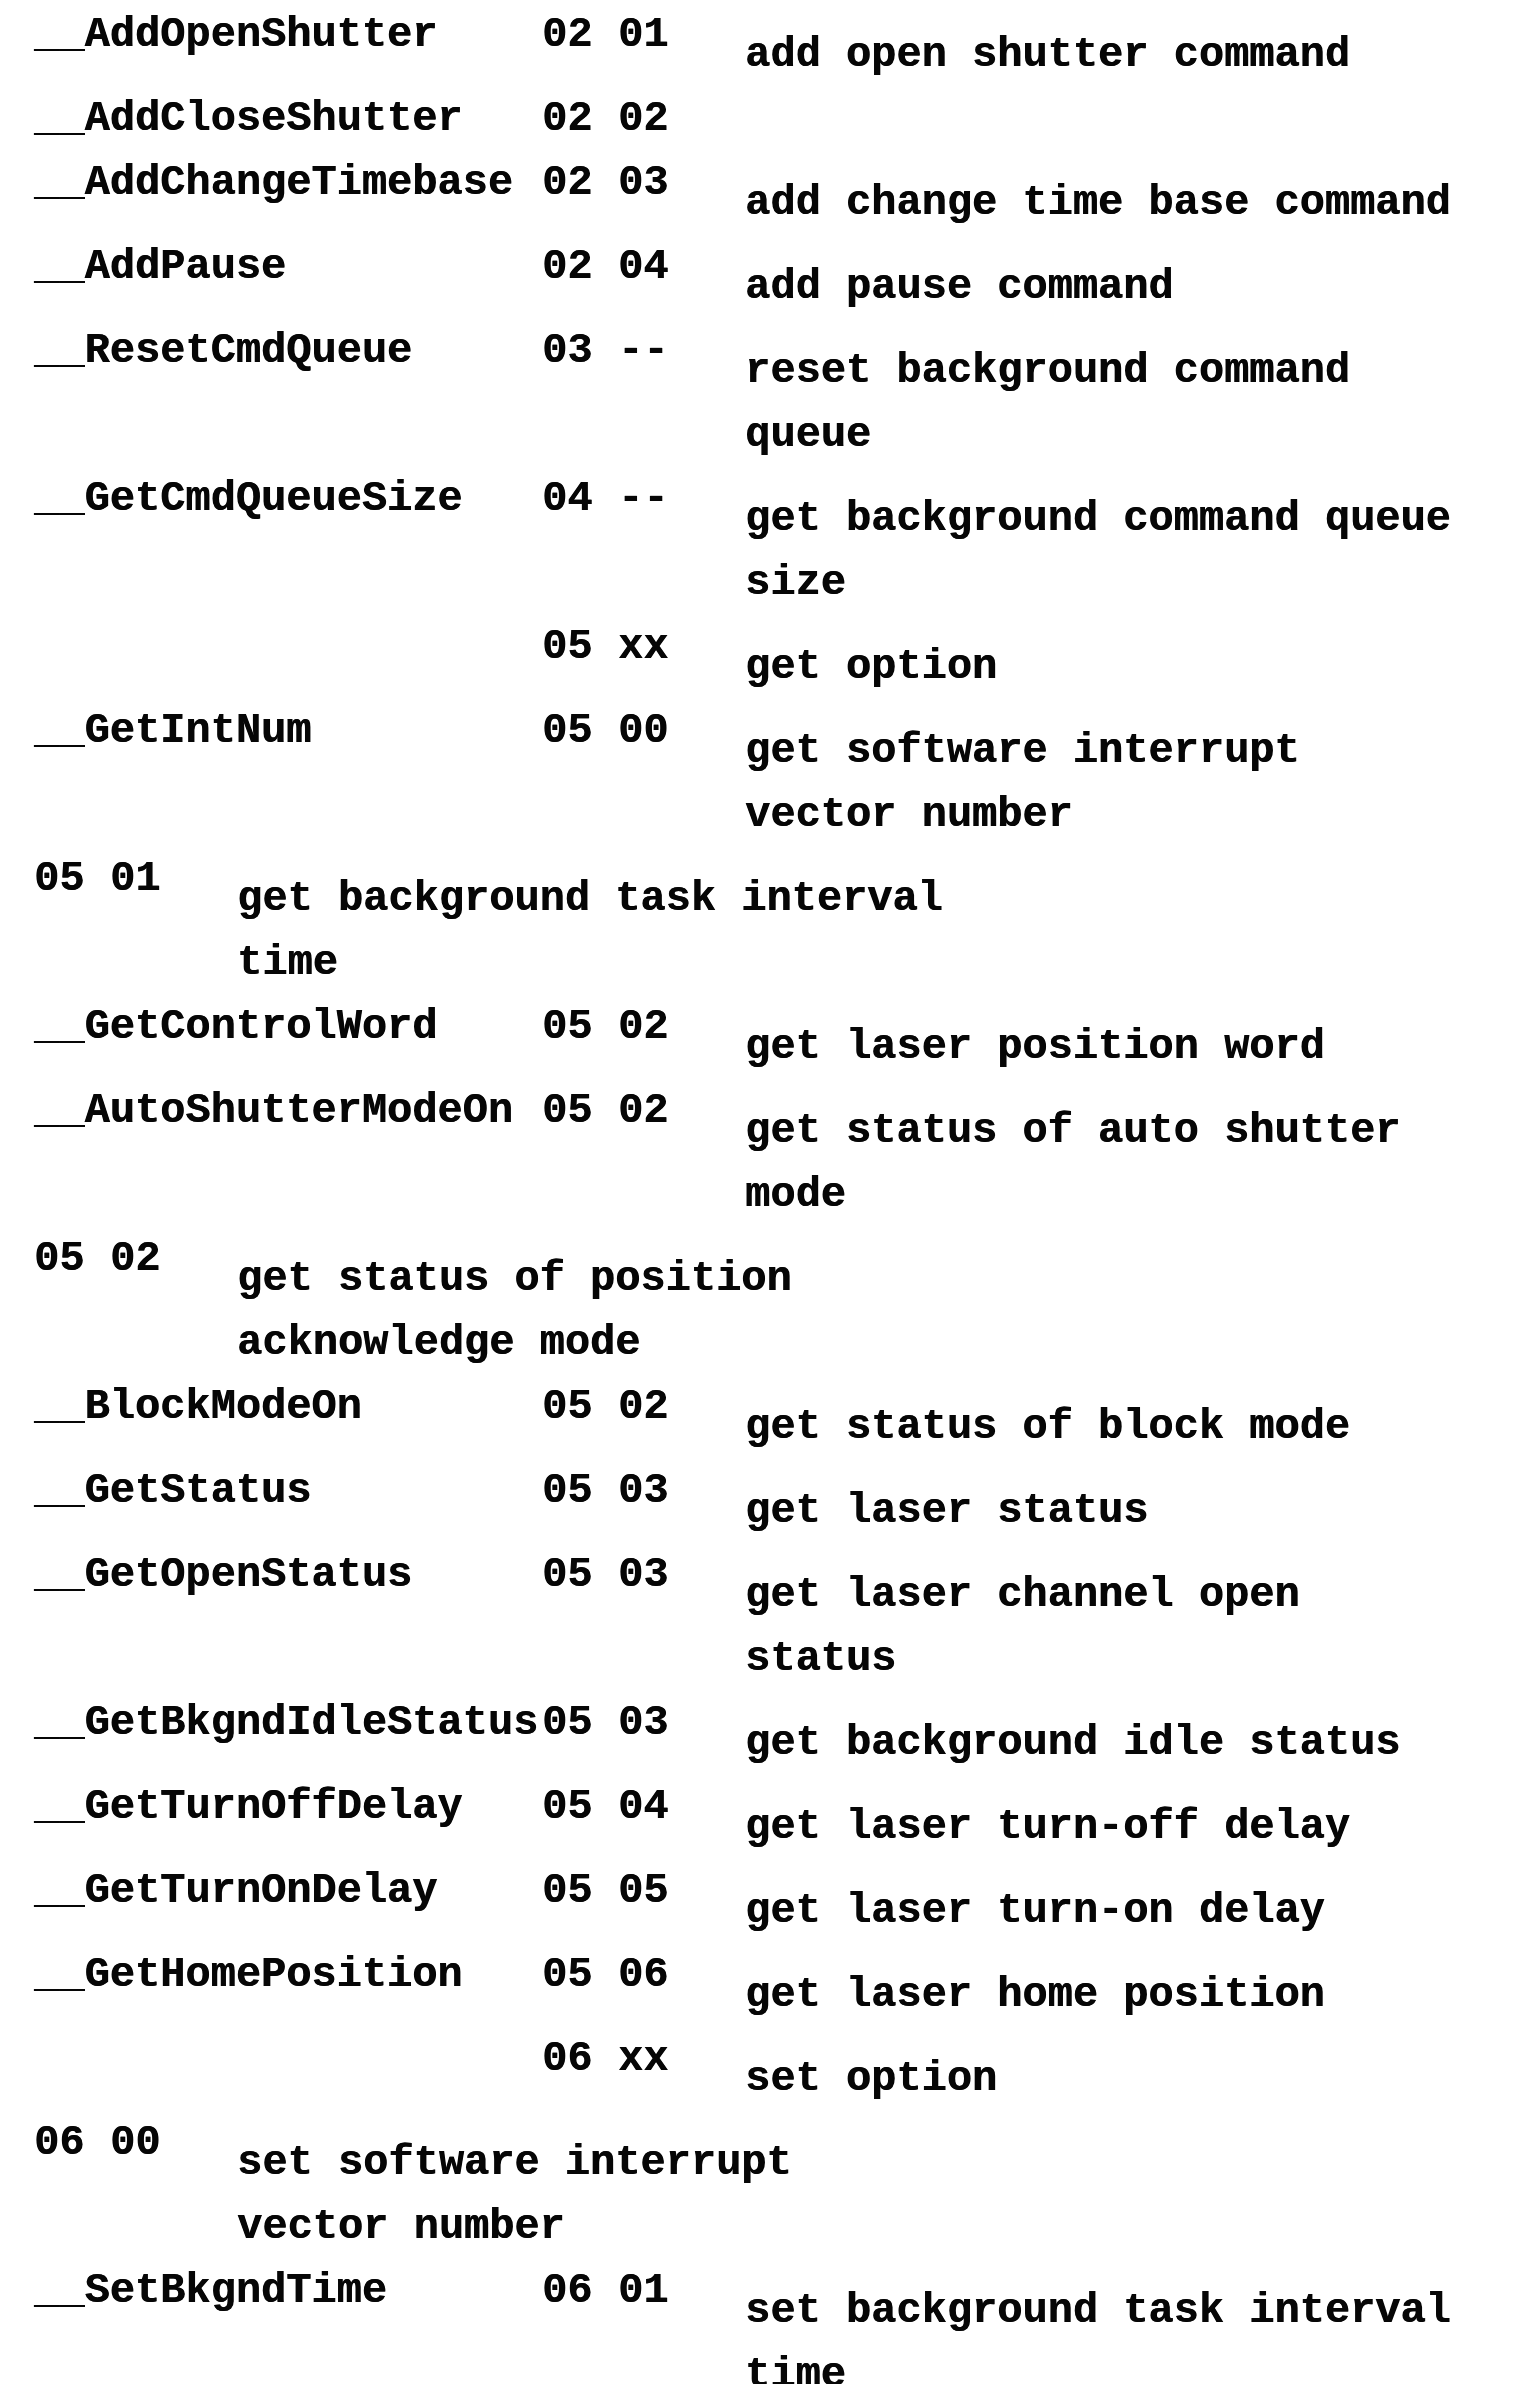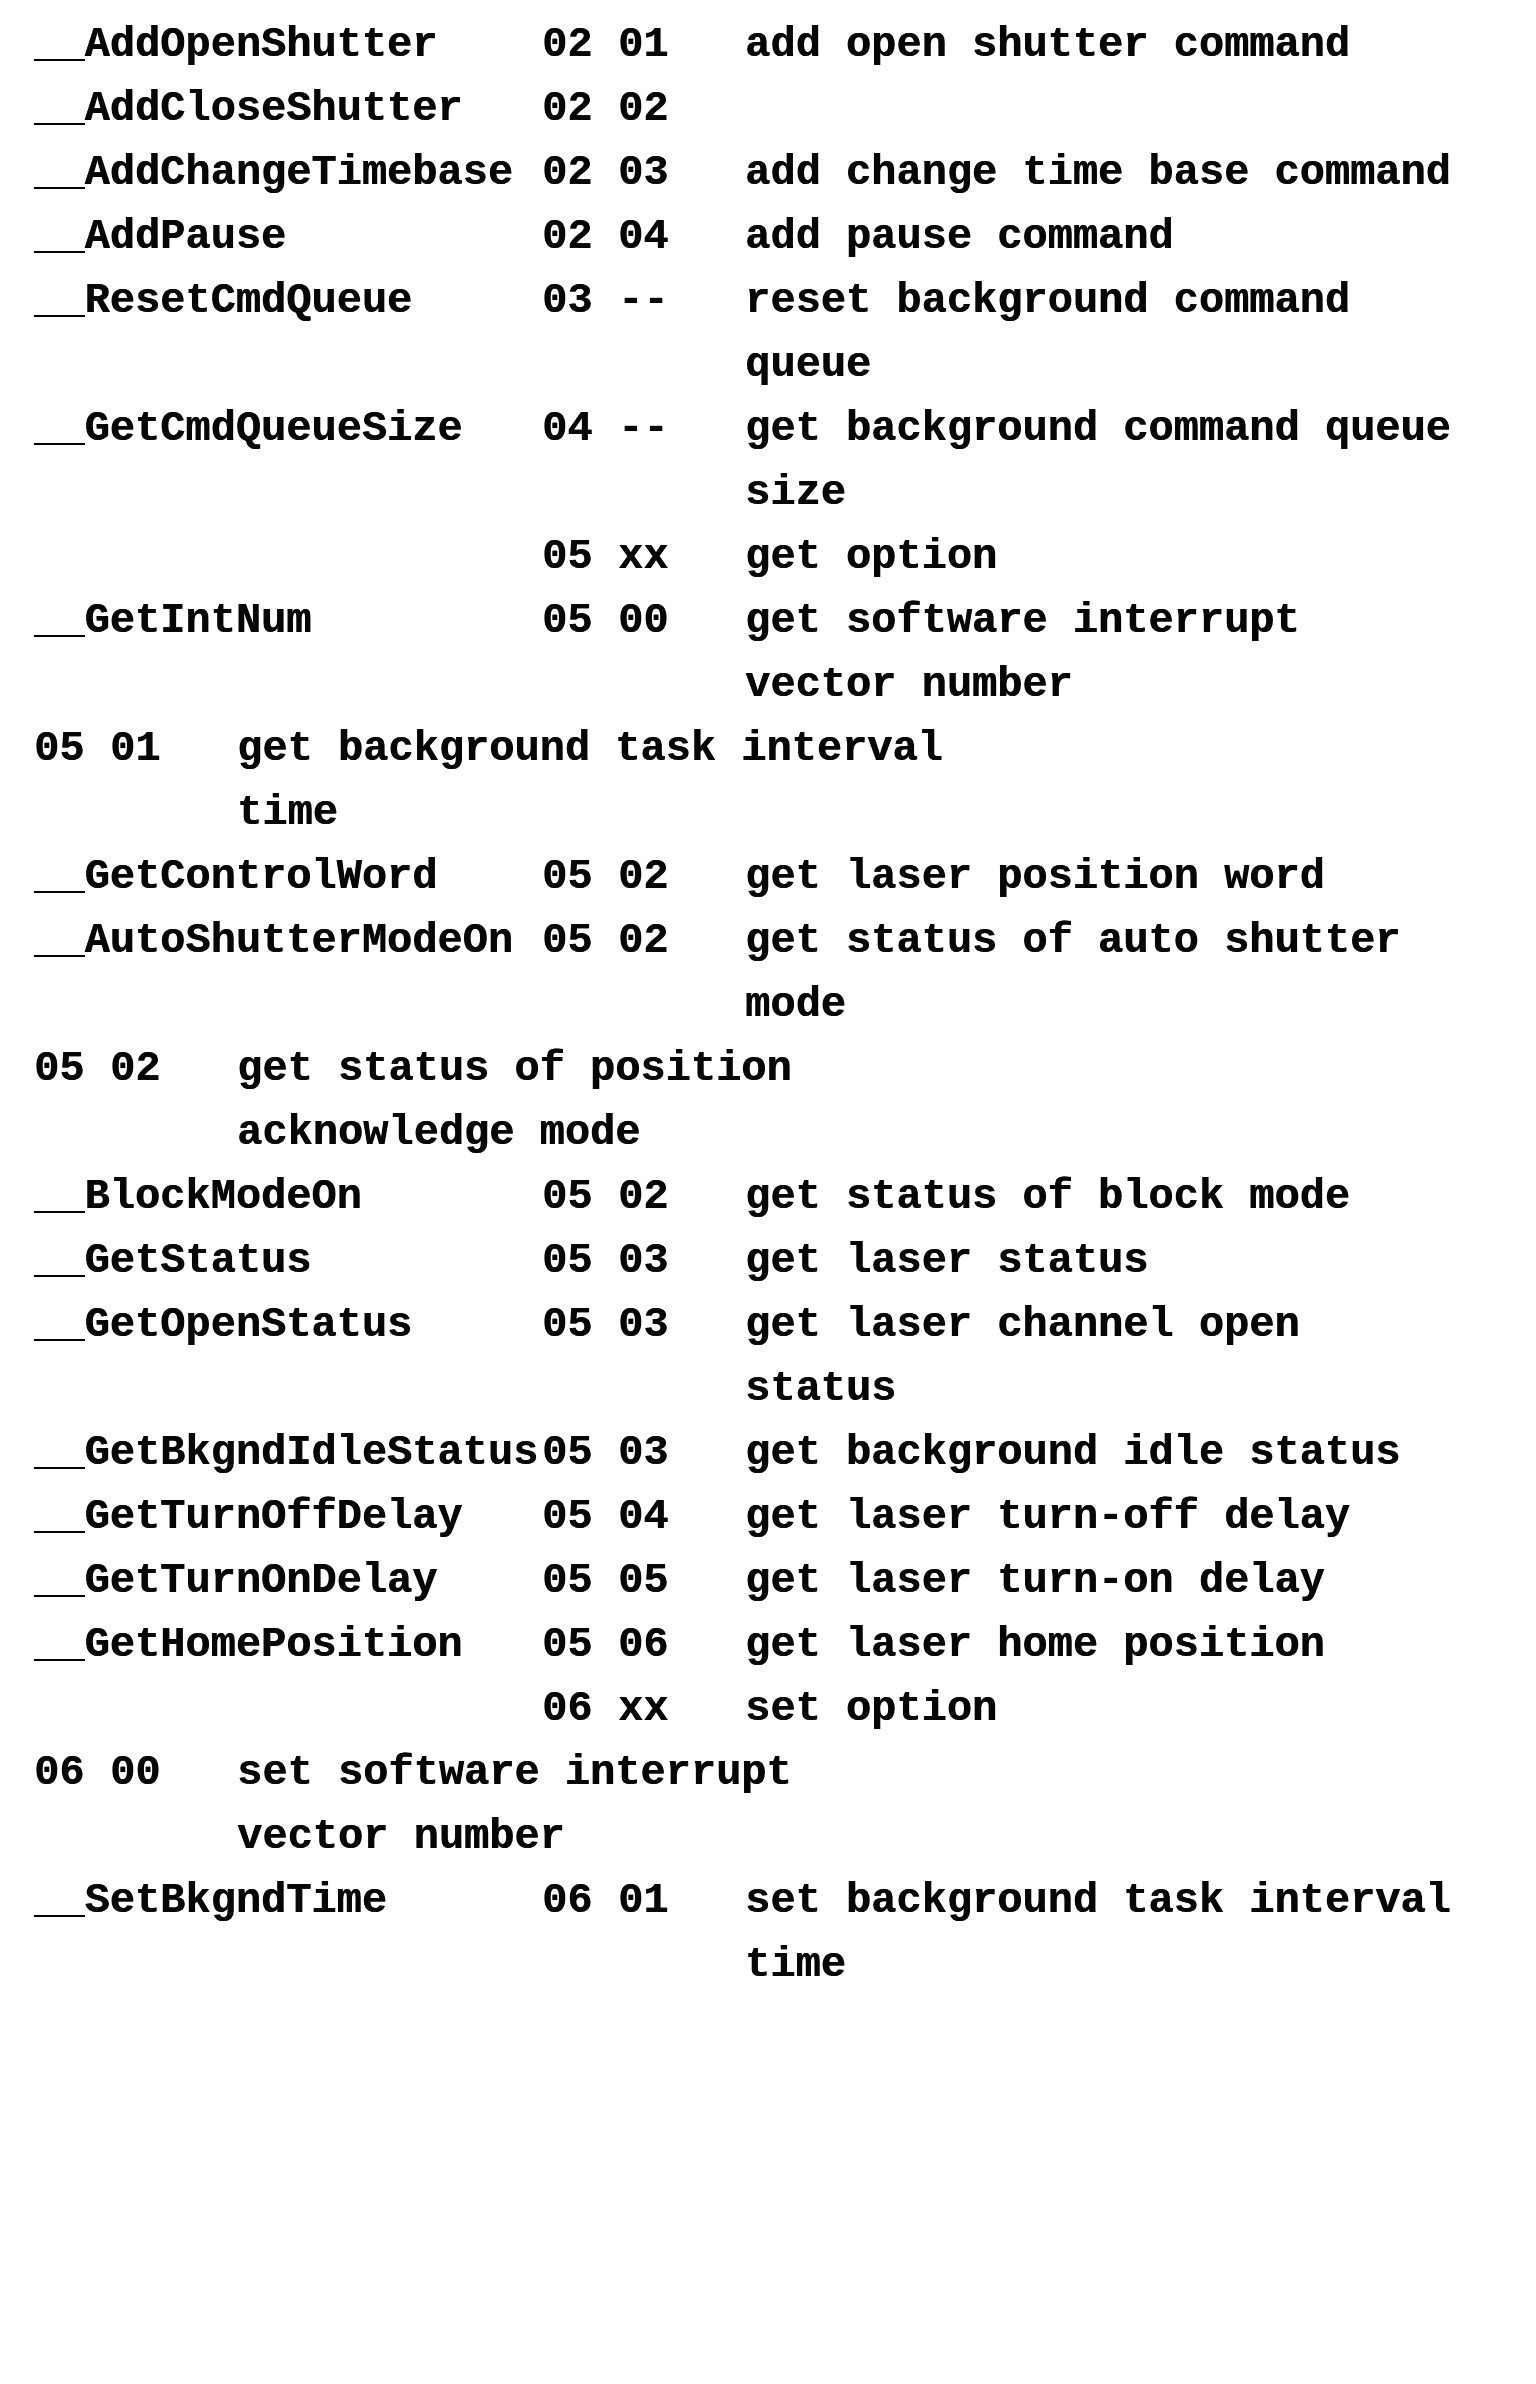--- a/index.html
+++ b/index.html
@@ -14,21 +14,21 @@
     overflow: hidden;
     font-family: "Liberation Mono", "DejaVu Sans Mono", monospace;
   }
   .page {
     position: absolute;
     top: 0; left: 0;
     width: 1537px;
     height: 2384px;
     background: #ffffff;
     box-sizing: border-box;
-    padding: 13px 19px 0 34px;
+    padding: 3px 19px 0 34px;
   }
   .cmd-table {
     color: #060606;
     font-size: 42px;
     line-height: 64px;
     font-weight: 700;
     text-shadow: 0.6px 0 0 currentColor;
   }
   .row {
     display: flex;
@@ -42,20 +42,21 @@
     min-width: 76px;
     white-space: pre;
   }
   .cell-sub {
     min-width: 127px;
     white-space: pre;
   }
   .cell-desc {
     flex: 1;
     white-space: pre-line;
+    margin-top: 20px;
   }
 </style>
 </head>
 <body>
 
 <div class="page">
   <div class="cmd-table" id="cmd-table">
   <div class="row">
     <span class="cell-name">__AddOpenShutter</span>
     <span class="cell-code">02</span>

